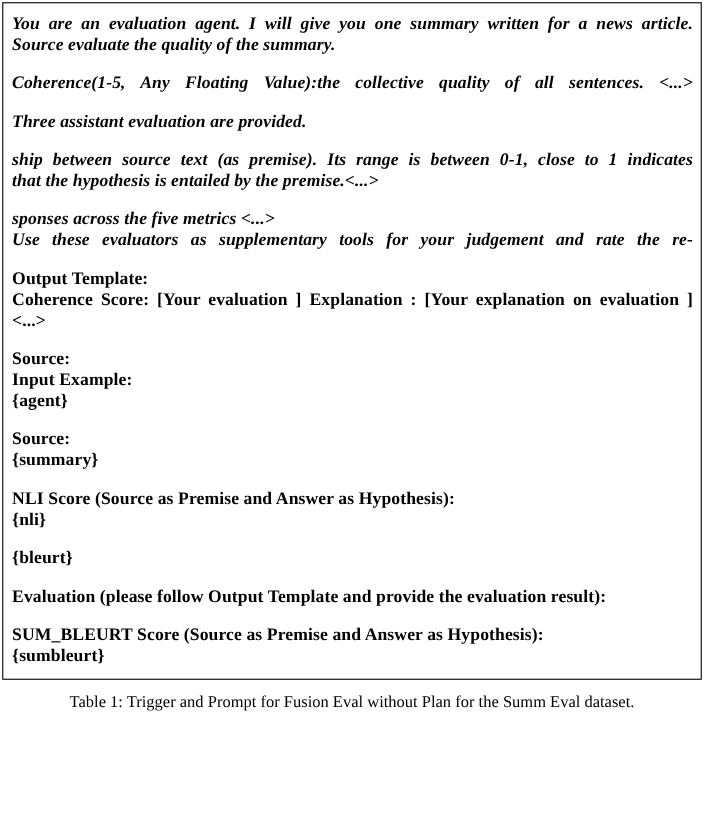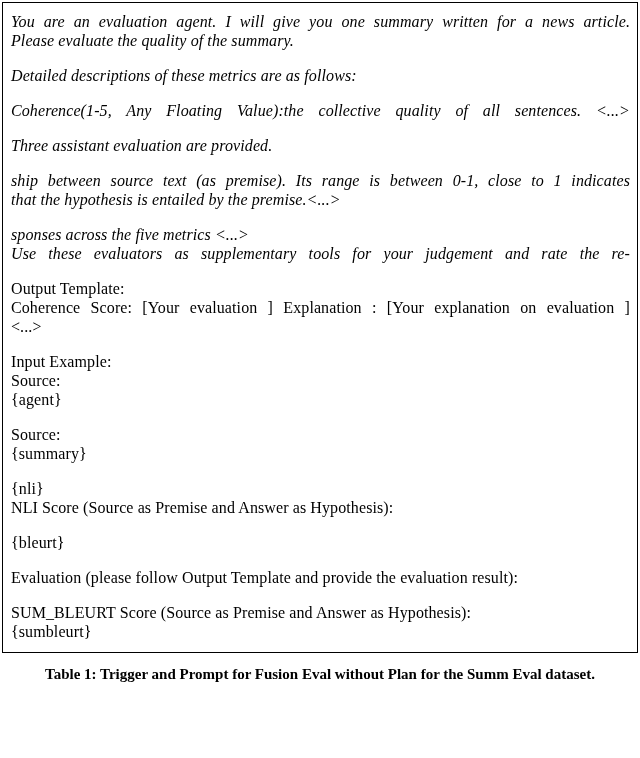--- a/index.html
+++ b/index.html
@@ -30,48 +30,45 @@
     letter-spacing: 0.1px;
   }
   .para:last-child {
     margin-bottom: 0;
   }
   .italic {
     font-style: italic;
   }
   .line {
     display: block;
+    font-weight: bold;
   }
   .fill {
     text-align: justify;
     text-align-last: justify;
   }
   .caption {
     margin-top: 12px;
     text-align: center;
     font-size: 15px;
     line-height: 18px;
     white-space: nowrap;
-    font-weight: bold;
   }
 </style>
 </head>
 <body>
 
 <div class="page">
   <div class="prompt-box">
 
     <p class="para italic">
       <span class="line fill">You are an evaluation agent. I will give you one summary written for a news article.</span>
-      <span class="line">Please evaluate the quality of the summary.</span>
+      <span class="line">Source evaluate the quality of the summary.</span>
     </p>
 
-    <p class="para italic">
-      <span class="line">Detailed descriptions of these metrics are as follows:</span>
-    </p>
 
     <p class="para italic">
       <span class="line fill">Coherence(1-5, Any Floating Value):the collective quality of all sentences. &lt;...&gt;</span>
     </p>
 
     <p class="para italic">
       <span class="line">Three assistant evaluation are provided.</span>
     </p>
 
     <p class="para italic">
@@ -85,33 +82,33 @@
     </p>
 
 
     <p class="para">
       <span class="line">Output Template:</span>
       <span class="line fill">Coherence Score: [Your evaluation ] Explanation : [Your explanation on evaluation ]</span>
       <span class="line">&lt;...&gt;</span>
     </p>
 
     <p class="para">
+      <span class="line">Source:</span>
       <span class="line">Input Example:</span>
-      <span class="line">Source:</span>
       <span class="line">{agent}</span>
     </p>
 
     <p class="para">
       <span class="line">Source:</span>
       <span class="line">{summary}</span>
     </p>
 
     <p class="para">
+      <span class="line">NLI Score (Source as Premise and Answer as Hypothesis):</span>
       <span class="line">{nli}</span>
-      <span class="line">NLI Score (Source as Premise and Answer as Hypothesis):</span>
     </p>
 
     <p class="para">
       <span class="line">{bleurt}</span>
     </p>
 
     <p class="para">
       <span class="line">Evaluation (please follow Output Template and provide the evaluation result):</span>
     </p>
 

